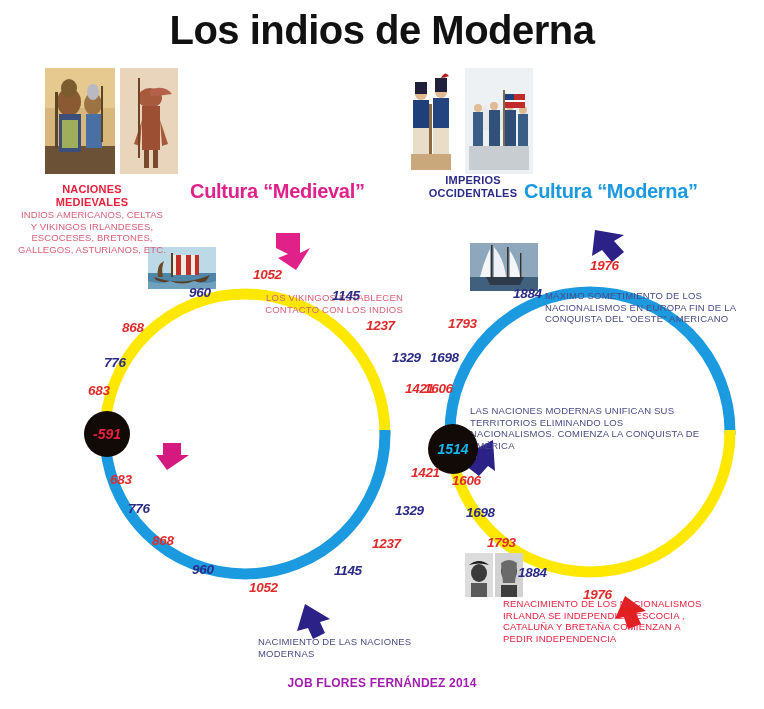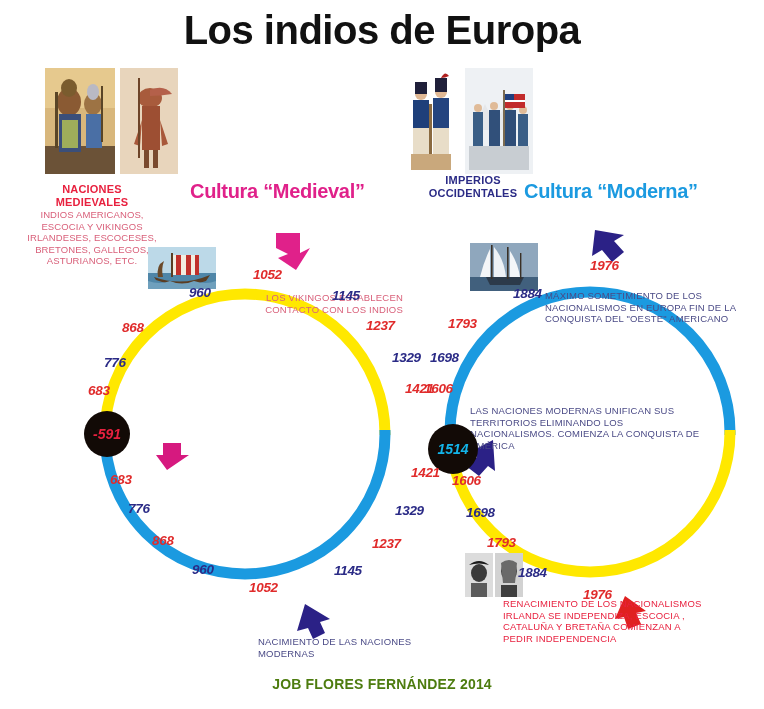--- a/index.html
+++ b/index.html
@@ -64,28 +64,28 @@
     position:absolute;border-radius:50%;background:#120a06;
     display:flex;align-items:center;justify-content:center;
     font-size:14px;font-weight:bold;font-style:italic;text-align:right;
   }
   #node-591{left:84px;top:411px;width:46px;height:46px;color:#e8213f;}
   #node-1514{left:428px;top:424px;width:50px;height:50px;color:#13b5ea;}
 
   
   #footer{
     left:0;top:676px;width:764px;text-align:center;
-    font-size:14px;font-weight:bold;color:#4d7c0f;letter-spacing:0.2px;
+    font-size:12px;font-weight:bold;color:#a21caf;letter-spacing:0.2px;
   }
   #svg-main{position:absolute;left:0;top:0;}
 </style>
 </head>
 <body>
 
-<div class="abs" id="title">Los indios de Europa</div>
+<div class="abs" id="title">Los indios de Moderna</div>
 
 <svg id="svg-main" width="764" height="709">
   <defs>
     <clipPath id="clipLeftTop">
         <rect x="60" y="240" width="360" height="195"></rect>
       </clipPath>
     <clipPath id="clipLeftBot">
         <rect x="60" y="430" width="360" height="200"></rect>
       </clipPath>
     <clipPath id="clipRightTop">
@@ -245,21 +245,21 @@
     <rect x="36" y="32" width="16" height="12" fill="#3d3d3d"></rect>
   </svg>
 </div>
 
 <div class="abs heading" id="heading-medieval">Cultura “Medieval”</div>
 <div class="abs heading" id="heading-moderna">Cultura “Moderna”</div>
 
 <div class="abs" id="cap-med">
   <div class="cap-title">NACIONES</div>
   <div class="cap-title">MEDIEVALES</div>
-  <div class="cap-body">INDIOS AMERICANOS, ESCOCIA Y VIKINGOS IRLANDESES, ESCOCESES, BRETONES, GALLEGOS, ASTURIANOS, ETC.</div>
+  <div class="cap-body">INDIOS AMERICANOS, CELTAS Y VIKINGOS IRLANDESES, ESCOCESES, BRETONES, GALLEGOS, ASTURIANOS, ETC.</div>
 </div>
 
 <div class="abs" id="cap-imp">
   <div class="cap-title">IMPERIOS</div>
   <div class="cap-title">OCCIDENTALES</div>
 </div>
 
 <div class="abs note" id="note-vikingos">LOS VIKINGOS ESTABLECEN CONTACTO CON LOS INDIOS</div>
 <div class="abs note" id="note-maximo">MÁXIMO SOMETIMIENTO DE LOS NACIONALISMOS EN EUROPA FIN DE LA CONQUISTA DEL "OESTE" AMERICANO</div>
 <div class="abs note" id="note-unifican">LAS NACIONES MODERNAS UNIFICAN SUS TERRITORIOS ELIMINANDO LOS NACIONALISMOS. COMIENZA LA CONQUISTA DE AMÉRICA</div>

